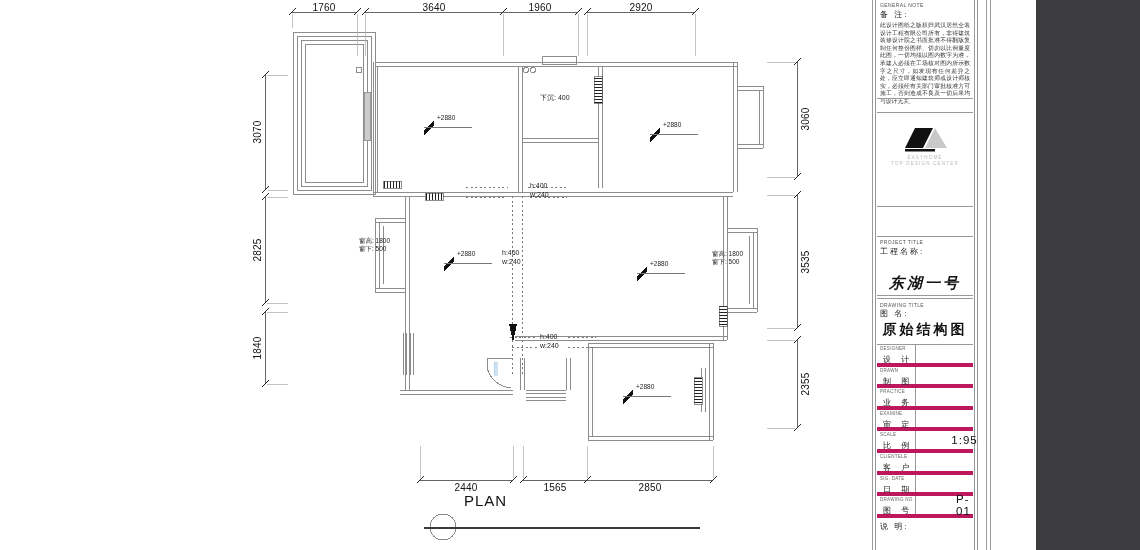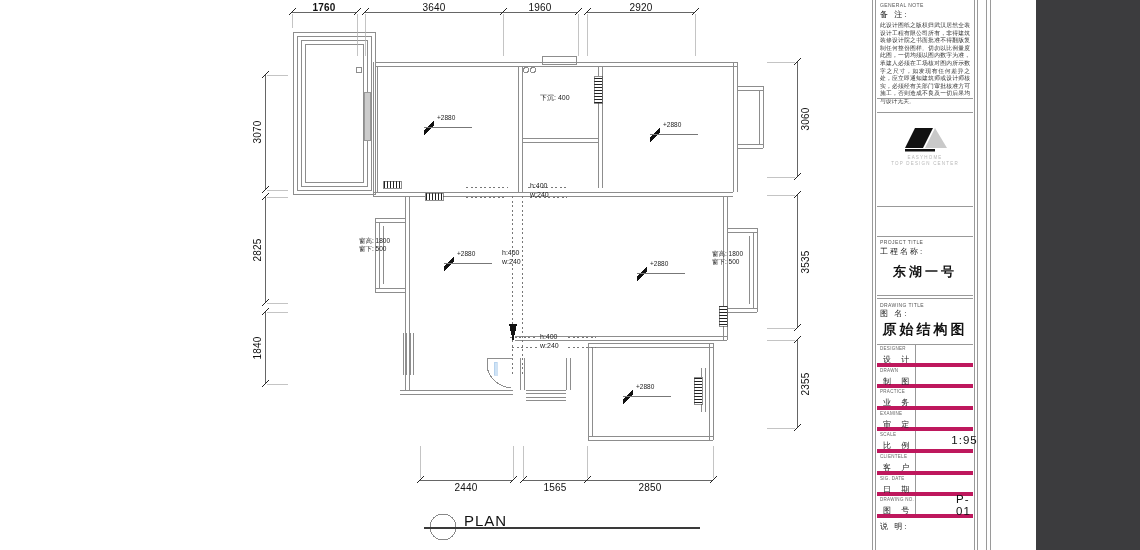--- a/index.html
+++ b/index.html
@@ -8,21 +8,21 @@
   #screen *{box-sizing:border-box;}
   svg.lines{position:absolute;left:0;top:0;}
   
   .dimh{position:absolute;transform:translate(-50%,0);font-size:10px;color:#111;white-space:nowrap;letter-spacing:.2px;}
   .dimv{position:absolute;transform:translate(-50%,-50%) rotate(-90deg);font-size:10px;color:#111;white-space:nowrap;letter-spacing:.2px;}
   
   .ann{position:absolute;font-size:7px;line-height:9px;color:#222;white-space:nowrap;}
   .ann span{display:block;}
   .ann.small{font-size:6.5px;line-height:8px;}
   .elev{position:absolute;font-size:6.5px;color:#222;white-space:nowrap;}
-  .ptitle-en{position:absolute;left:464px;top:512px;font-size:15px;color:#111;letter-spacing:1px;}
+  .ptitle-en{position:absolute;left:464px;top:492px;font-size:15px;color:#111;letter-spacing:1px;}
   .ptitle-cn{position:absolute;left:514px;top:509px;font-size:16px;color:#111;letter-spacing:3px;font-weight:500;}
   
   .titleblock{position:absolute;left:872px;top:0;width:106px;height:550px;border-left:1px solid #999;border-right:1px solid #999;background:#fff;}
   .titleblock::before{content:'';position:absolute;top:0;bottom:0;left:2px;right:2px;border-left:1px solid #999;border-right:1px solid #999;pointer-events:none;}
   .tb-en{position:absolute;left:7px;font-size:5px;color:#555;letter-spacing:.4px;}
   .tb-cn{position:absolute;left:7px;font-size:8px;color:#222;letter-spacing:2px;}
   .tb-note{position:absolute;left:7px;right:7px;top:22px;font-size:5.8px;line-height:7.6px;color:#333;text-align:justify;}
   .tb-hr{position:absolute;left:4px;right:4px;height:0;border-top:1px solid #999;}
   .tb-brand{position:absolute;left:0;right:0;text-align:center;font-size:4.5px;color:#b8b8b8;letter-spacing:1.2px;}
   .tb-company{position:absolute;left:0;right:0;top:170px;text-align:center;font-size:13px;color:#333;letter-spacing:1px;font-weight:600;}
@@ -148,21 +148,21 @@
         <path d="M444,263H492"></path>
         <path d="M637,273H685"></path>
         <path d="M623,396H671"></path>
       </g>
     </g>
 
     <circle cx="443" cy="527" r="13" stroke="#888" fill="none"></circle>
     <line x1="424" y1="528" x2="700" y2="528" stroke="#3a3a3a" stroke-width="2"></line>
   </svg>
 
-  <div class="dimh" style="left:324px;top:2px;font-weight:bold;">1760</div>
+  <div class="dimh" style="left:324px;top:2px;">1760</div>
   <div class="dimh" style="left:434px;top:2px;">3640</div>
   <div class="dimh" style="left:540px;top:2px;">1960</div>
   <div class="dimh" style="left:641px;top:2px;">2920</div>
 
   <div class="dimv" style="left:257px;top:132px;">3070</div>
   <div class="dimv" style="left:257px;top:250px;">2825</div>
   <div class="dimv" style="left:257px;top:348px;">1840</div>
 
   <div class="dimv" style="left:805px;top:119px;">3060</div>
   <div class="dimv" style="left:805px;top:262px;">3535</div>
@@ -218,21 +218,21 @@
       <rect x="0" y="23" width="30" height="2.5" fill="#111"></rect>
     </svg>
     <div class="tb-brand" style="top:155px;">EASYHOME</div>
     <div class="tb-brand" style="top:161px;">TOP DESIGN CENTER</div>
 
     <div class="tb-hr" style="top:206px;"></div>
     <div class="tb-hr" style="top:236px;"></div>
 
     <div class="tb-en" style="top:239px;">PROJECT TITLE</div>
     <div class="tb-cn" style="top:246px;">工程名称:</div>
-    <div class="tb-value-lg" style="top:263px;font-size:13px;">东湖一号</div>
+    <div class="tb-value-lg" style="top:274px;font-size:15px;font-style:italic;">东湖一号</div>
 
     <div class="tb-hr" style="top:295px;"></div>
     <div class="tb-hr" style="top:298px;"></div>
 
     <div class="tb-en" style="top:302px;">DRAWING TITLE</div>
     <div class="tb-cn" style="top:308px;">图  名:</div>
     <div class="tb-value-lg" style="top:321px;font-size:14px;">原始结构图</div>
 
     <div class="tb-table">
       <div class="tb-row">

